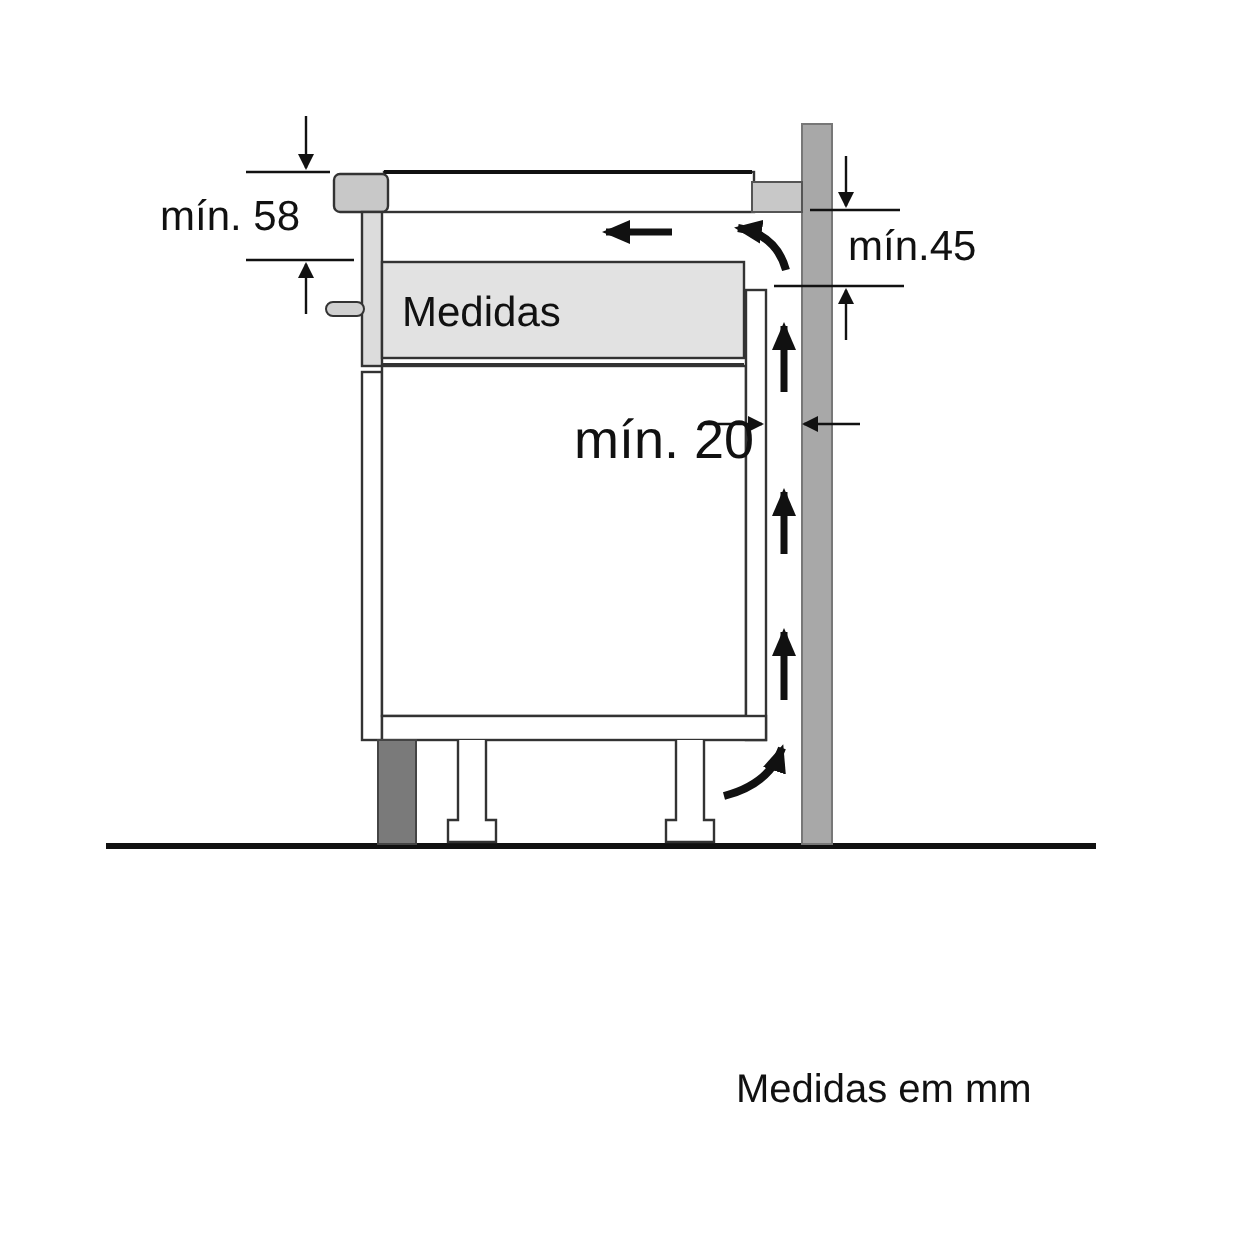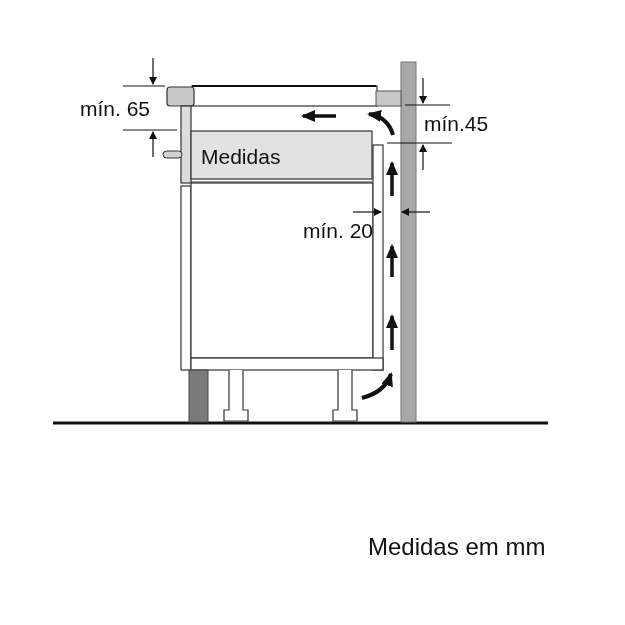--- a/index.html
+++ b/index.html
@@ -1,23 +1,23 @@
 <!DOCTYPE html>
 <html><head>
 <meta charset="utf-8">
 <style>
   html, body { margin:0; padding:0; background:#ffffff; }
   body { width:625px; height:625px; position:relative; overflow:hidden; font-family:"Liberation Sans", sans-serif; }
   #diagram { position:absolute; left:0; top:0; width:625px; height:625px; }
   .lbl { position:absolute; color:#111; font-family:"Liberation Sans", sans-serif; white-space:nowrap; line-height:1; }
   #lbl-65 { left:80px; top:98px; font-size:21px; }
   #lbl-45 { left:424px; top:113px; font-size:21px; }
-  #lbl-20 { left:287px; top:220px; font-size:21px;margin-left:16px; }
+  #lbl-20 { left:287px; top:207px; font-size:27px; }
   #lbl-gaveta { left:201px; top:146px; font-size:21px; }
-  #lbl-units { left:368px; top:535px; font-size:24px; }
+  #lbl-units { left:368px; top:535px; font-size:20px; }
 </style>
 </head>
 <body>
 
 <svg id="diagram" viewBox="0 0 625 625" xmlns="http://www.w3.org/2000/svg">
   <defs>
     <marker id="ah" markerWidth="8" markerHeight="8" refX="7" refY="4" orient="auto" markerUnits="userSpaceOnUse">
       <path d="M0,0 L8,4 L0,8 Z" fill="#111"></path>
     </marker>
     <marker id="ahBig" markerWidth="14" markerHeight="12" refX="12" refY="6" orient="auto" markerUnits="userSpaceOnUse">
@@ -80,17 +80,17 @@
   <g>
     <line x1="392" y1="196" x2="392" y2="163" stroke="#111" stroke-width="3.5" marker-end="url(#ahBig)"></line>
     <line x1="392" y1="277" x2="392" y2="246" stroke="#111" stroke-width="3.5" marker-end="url(#ahBig)"></line>
     <line x1="392" y1="350" x2="392" y2="316" stroke="#111" stroke-width="3.5" marker-end="url(#ahBig)"></line>
     <path d="M362,398 Q385,392 391,374" fill="none" stroke="#111" stroke-width="4" marker-end="url(#ahBig)"></path>
     <path d="M393,135 Q388,117 369,114" fill="none" stroke="#111" stroke-width="4" marker-end="url(#ahBig)"></path>
     <line x1="336" y1="116" x2="303" y2="116" stroke="#111" stroke-width="3.5" marker-end="url(#ahBig)"></line>
   </g>
 </svg>
 
-<div class="lbl" id="lbl-65">mín. 65</div>
+<div class="lbl" id="lbl-65">mín. 58</div>
 <div class="lbl" id="lbl-45">mín.45</div>
 <div class="lbl" id="lbl-20">mín. 20</div>
 <div class="lbl" id="lbl-gaveta">Medidas</div>
 <div class="lbl" id="lbl-units">Medidas em mm</div>
 
 </body></html>

